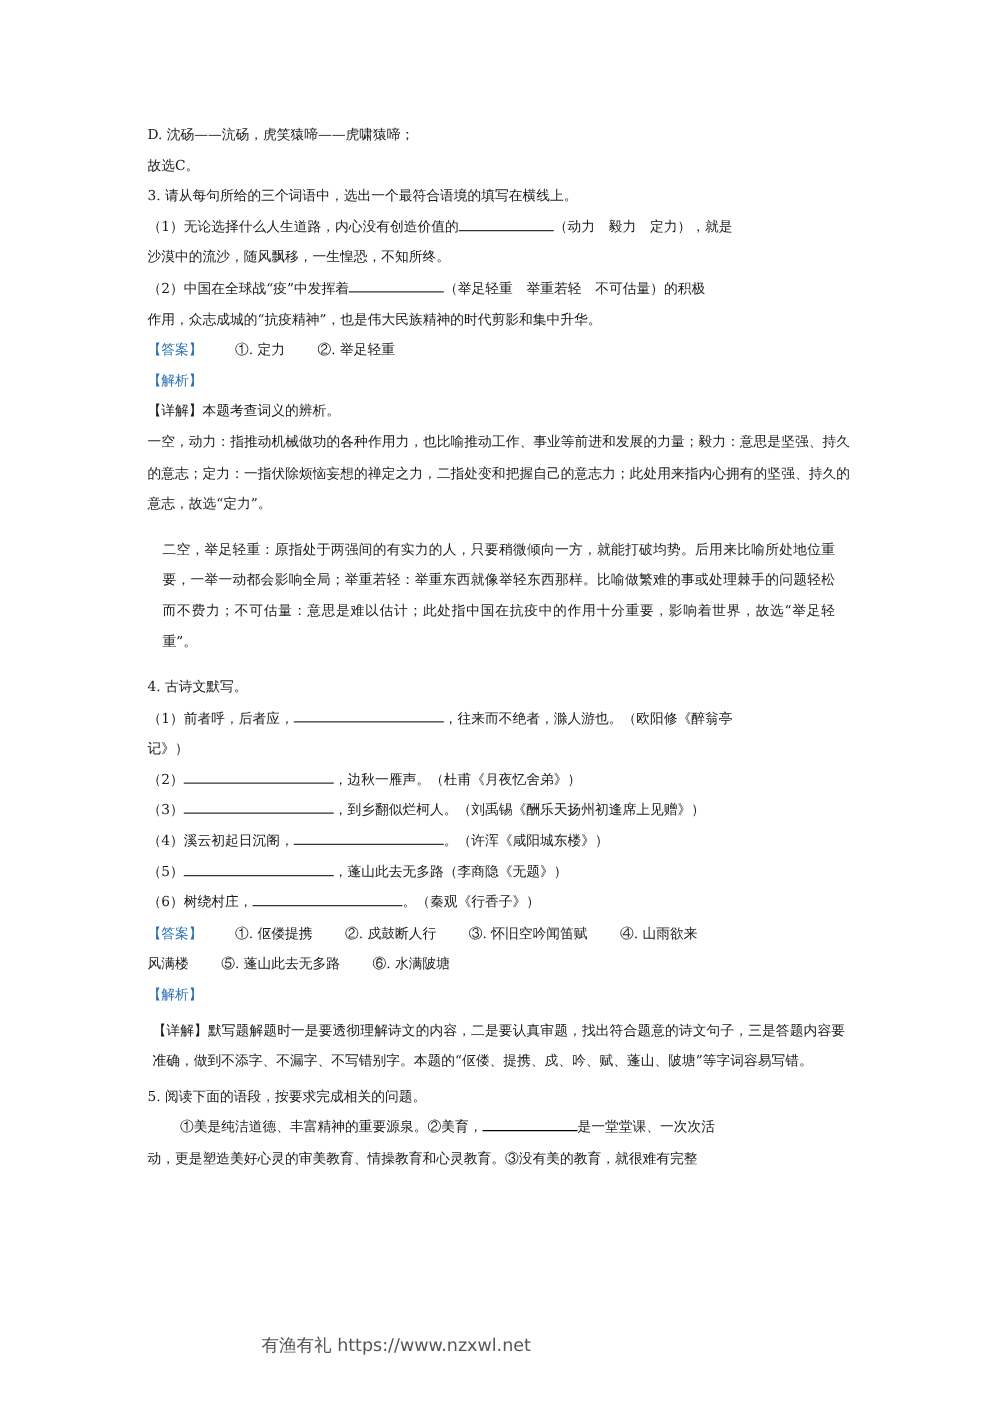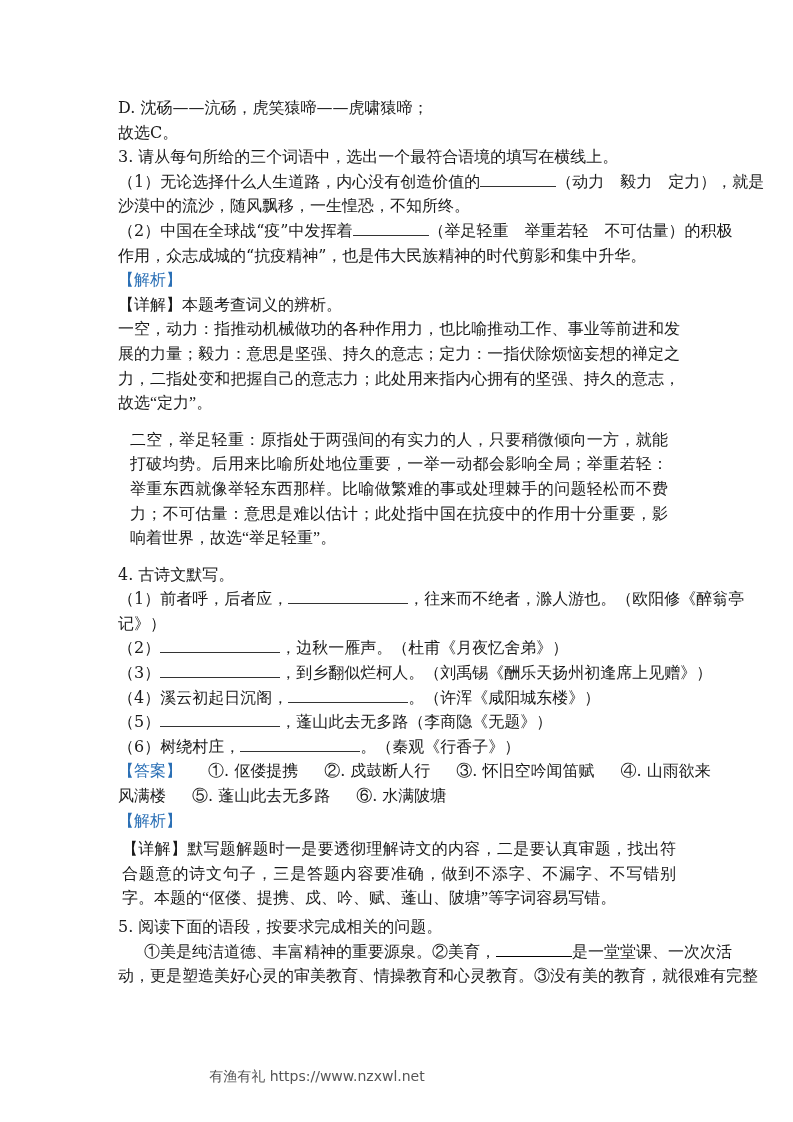--- a/index.html
+++ b/index.html
@@ -1,20 +1,20 @@
 <!DOCTYPE html>
 <html><head>
 <meta charset="utf-8">
 <style>
   html, body { margin: 0; padding: 0; background: #ffffff; }
   body { width: 793px; height: 1122px; position: relative; overflow: hidden;
          font-family: "DejaVu Serif", "Liberation Serif", serif; color: #1a1a1a; }
-  .page { position: absolute; left: 118px; top: 96px; width: 562px; font-size: 16px; line-height: 24.6px; }
+  .page { position: absolute; left: 118px; top: 96px; width: 562px; font-size: 11px; line-height: 24.6px; }
   .line { white-space: nowrap; margin: 0; }
-  .wrap { white-space: normal; text-align: justify; font-family: Liberation Serif, serif; }
+  .wrap { white-space: normal; text-align: justify; }
   .tag { color: #2a6fb5; }
   .blank { display: inline-block; border-bottom: 1px solid #333; height: 14px; vertical-align: baseline; }
   .blank.b10 { width: 76px; }
   .blank.b16 { width: 120px; }
   .blank.b13 { width: 76px; border-bottom: 1.5px solid #000; }
   .gap { display: inline-block; width: 26px; }
   .indent { padding-left: 26px; }
   .footer { position: absolute; left: 0; width: 634px; top: 1068px; text-align: center;
             font-family: "DejaVu Sans", "Liberation Sans", sans-serif; font-size: 14px; color: #555; }
 </style>
@@ -23,20 +23,21 @@
 
 <div class="page">
   <p class="line">D. 沈砀——沆砀，虎笑猿啼——虎啸猿啼；</p>
   <p class="line">故选C。</p>
 
   <p class="line">3. 请从每句所给的三个词语中，选出一个最符合语境的填写在横线上。</p>
   <p class="line"><span>（1）无论选择什么人生道路，内心没有创造价值的</span><span class="blank b10"></span><span>（动力　毅力　定力），就是</span></p>
   <p class="line">沙漠中的流沙，随风飘移，一生惶恐，不知所终。</p>
   <p class="line"><span>（2）中国在全球战“疫”中发挥着</span><span class="blank b10"></span><span>（举足轻重　举重若轻　不可估量）的积极</span></p>
   <p class="line">作用，众志成城的“抗疫精神”，也是伟大民族精神的时代剪影和集中升华。</p>
+  <p class="line"><span class="tag">【答案】</span><span class="gap"></span><span>①. 定力</span><span class="gap"></span><span>②. 举足轻重</span></p>
   <p class="line tag">【解析】</p>
   <p class="line"><span>【详解】</span><span>本题考查词义的辨析。</span></p>
   <p class="wrap" style="margin:0">一空，动力：指推动机械做功的各种作用力，也比喻推动工作、事业等前进和发展的力量；毅力：意思是坚强、持久的意志；定力：一指伏除烦恼妄想的禅定之力，二指处变和把握自己的意志力；此处用来指内心拥有的坚强、持久的意志，故选“定力”。</p>
   <p class="wrap" style="margin:12px">二空，举足轻重：原指处于两强间的有实力的人，只要稍微倾向一方，就能打破均势。后用来比喻所处地位重要，一举一动都会影响全局；举重若轻：举重东西就像举轻东西那样。比喻做繁难的事或处理棘手的问题轻松而不费力；不可估量：意思是难以估计；此处指中国在抗疫中的作用十分重要，影响着世界，故选“举足轻重”。</p>
 
   <p class="line">4. 古诗文默写。</p>
   <p class="line"><span>（1）前者呼，后者应，</span><span class="blank b16"></span><span>，往来而不绝者，滁人游也。（欧阳修《醉翁亭</span></p>
   <p class="line">记》）</p>
   <p class="line"><span>（2）</span><span class="blank b16"></span><span>，边秋一雁声。（杜甫《月夜忆舍弟》）</span></p>
   <p class="line"><span>（3）</span><span class="blank b16"></span><span>，到乡翻似烂柯人。（刘禹锡《酬乐天扬州初逢席上见赠》）</span></p>

